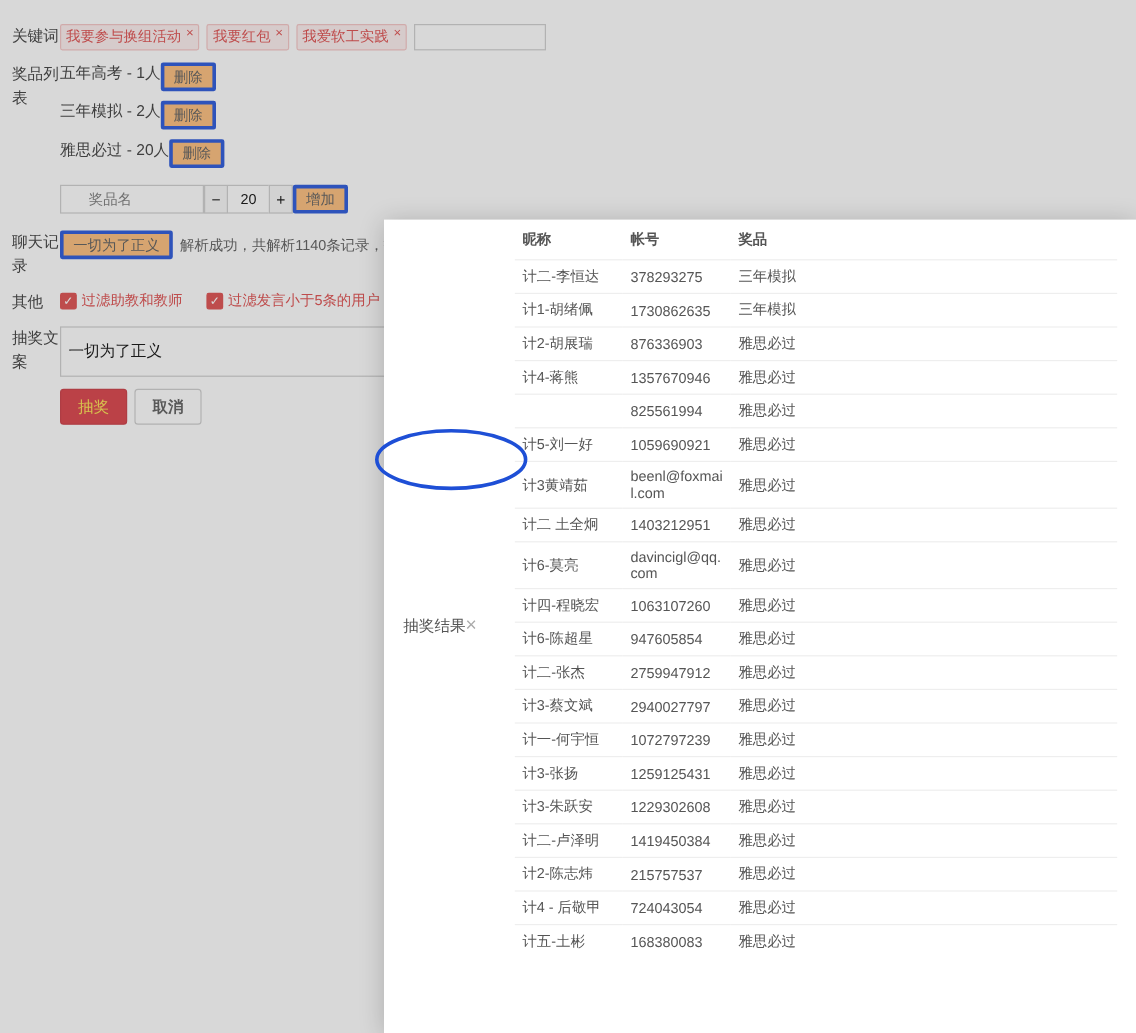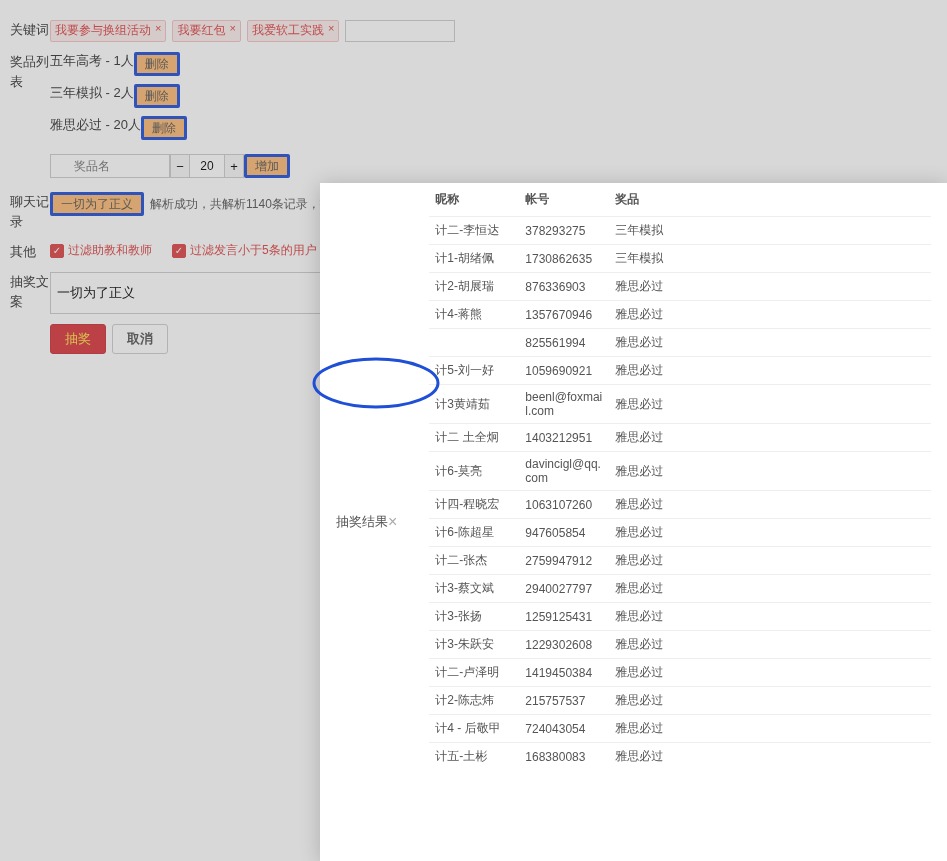--- a/index.html
+++ b/index.html
@@ -408,20 +408,25 @@
             <td class="col-nick">计二-张杰</td>
             <td class="col-acct">2759947912</td>
             <td class="col-prize">雅思必过</td>
           </tr>
           <tr>
             <td class="col-nick">计3-蔡文斌</td>
             <td class="col-acct">2940027797</td>
             <td class="col-prize">雅思必过</td>
           </tr>
           <tr>
+            <td class="col-nick">计一-何宇恒</td>
+            <td class="col-acct">1072797239</td>
+            <td class="col-prize">雅思必过</td>
+          </tr>
+          <tr>
             <td class="col-nick">计3-张扬</td>
             <td class="col-acct">1259125431</td>
             <td class="col-prize">雅思必过</td>
           </tr>
           <tr>
             <td class="col-nick">计3-朱跃安</td>
             <td class="col-acct">1229302608</td>
             <td class="col-prize">雅思必过</td>
           </tr>
           <tr>

